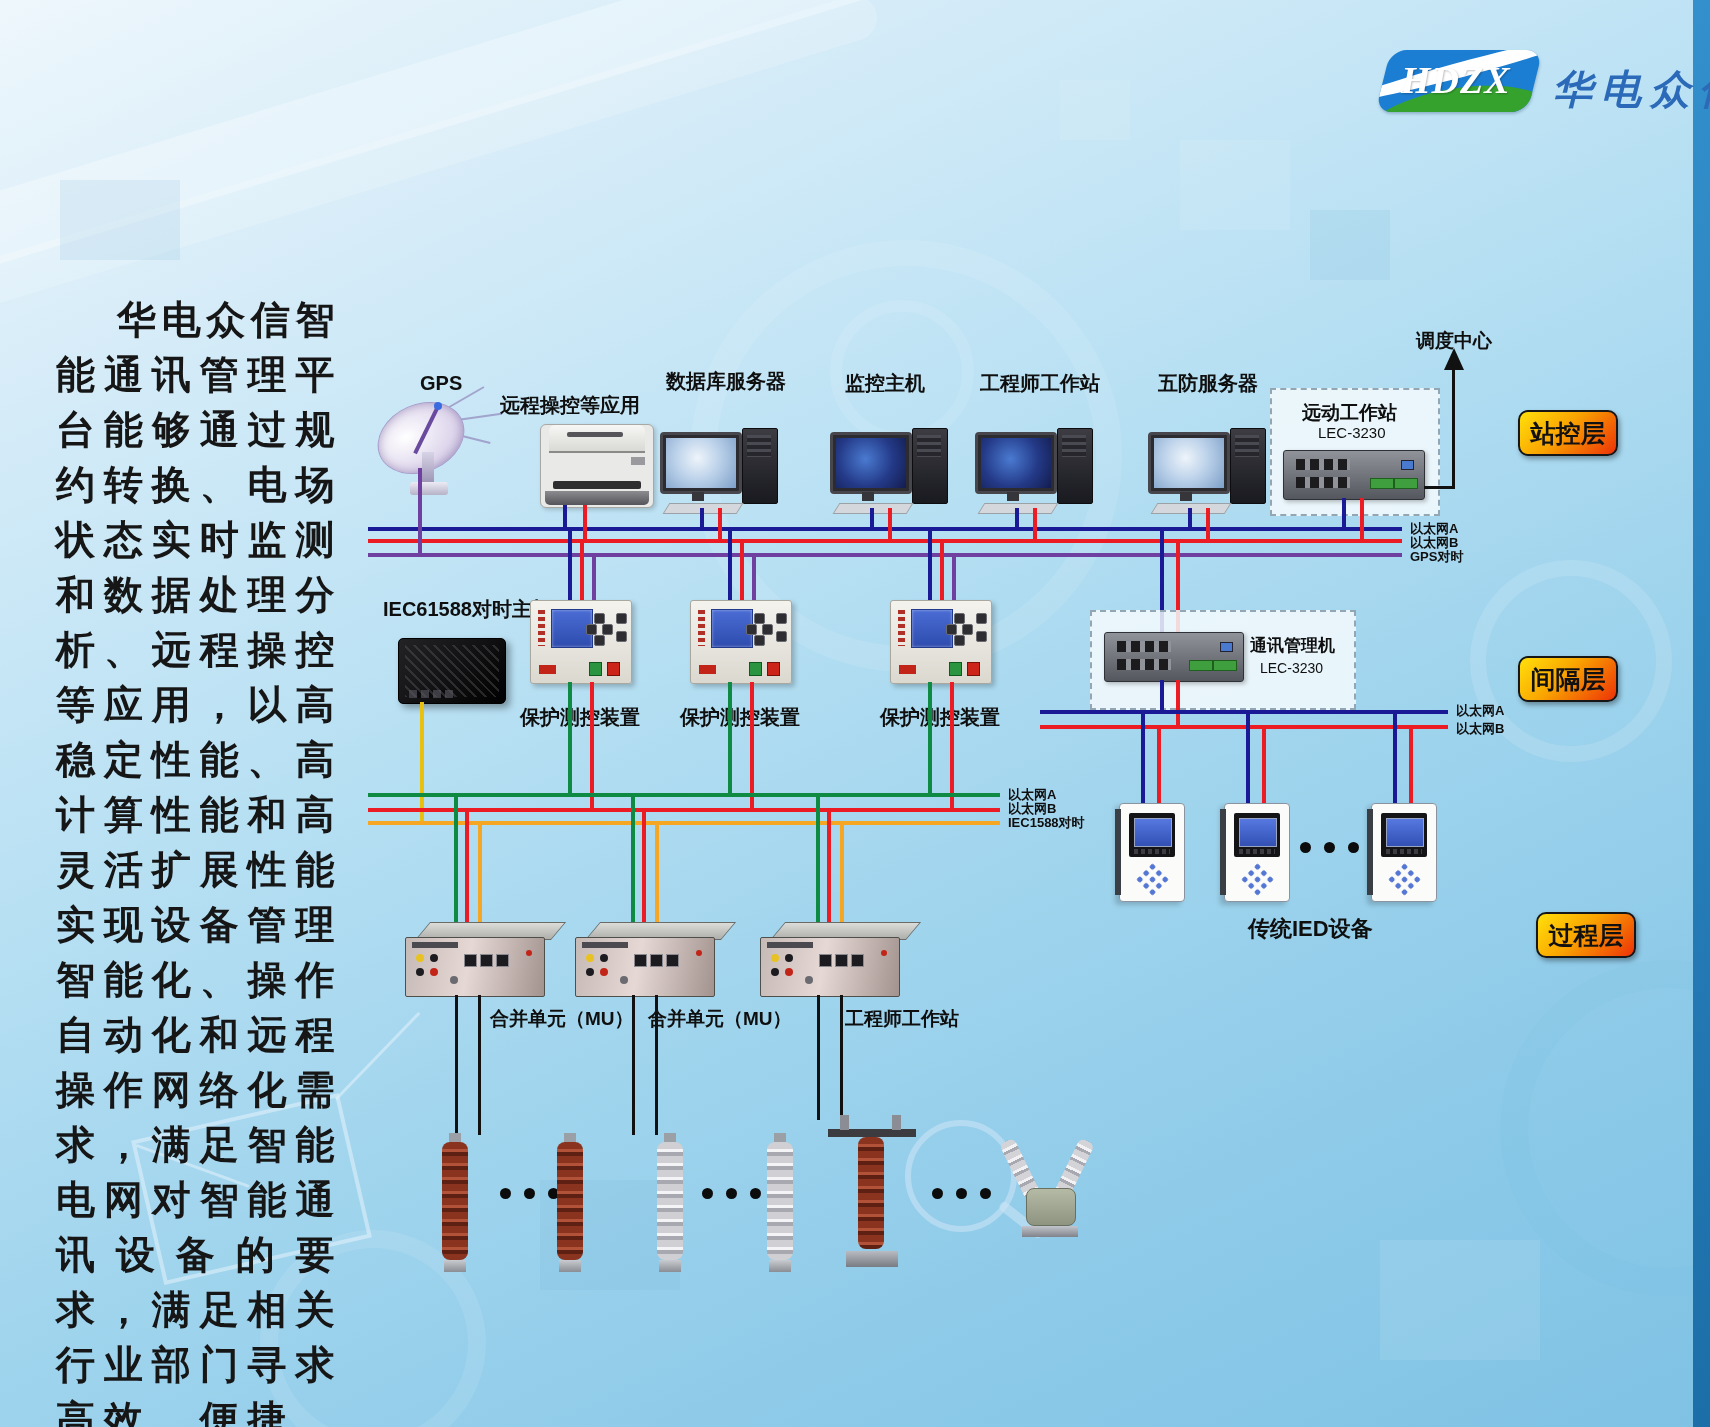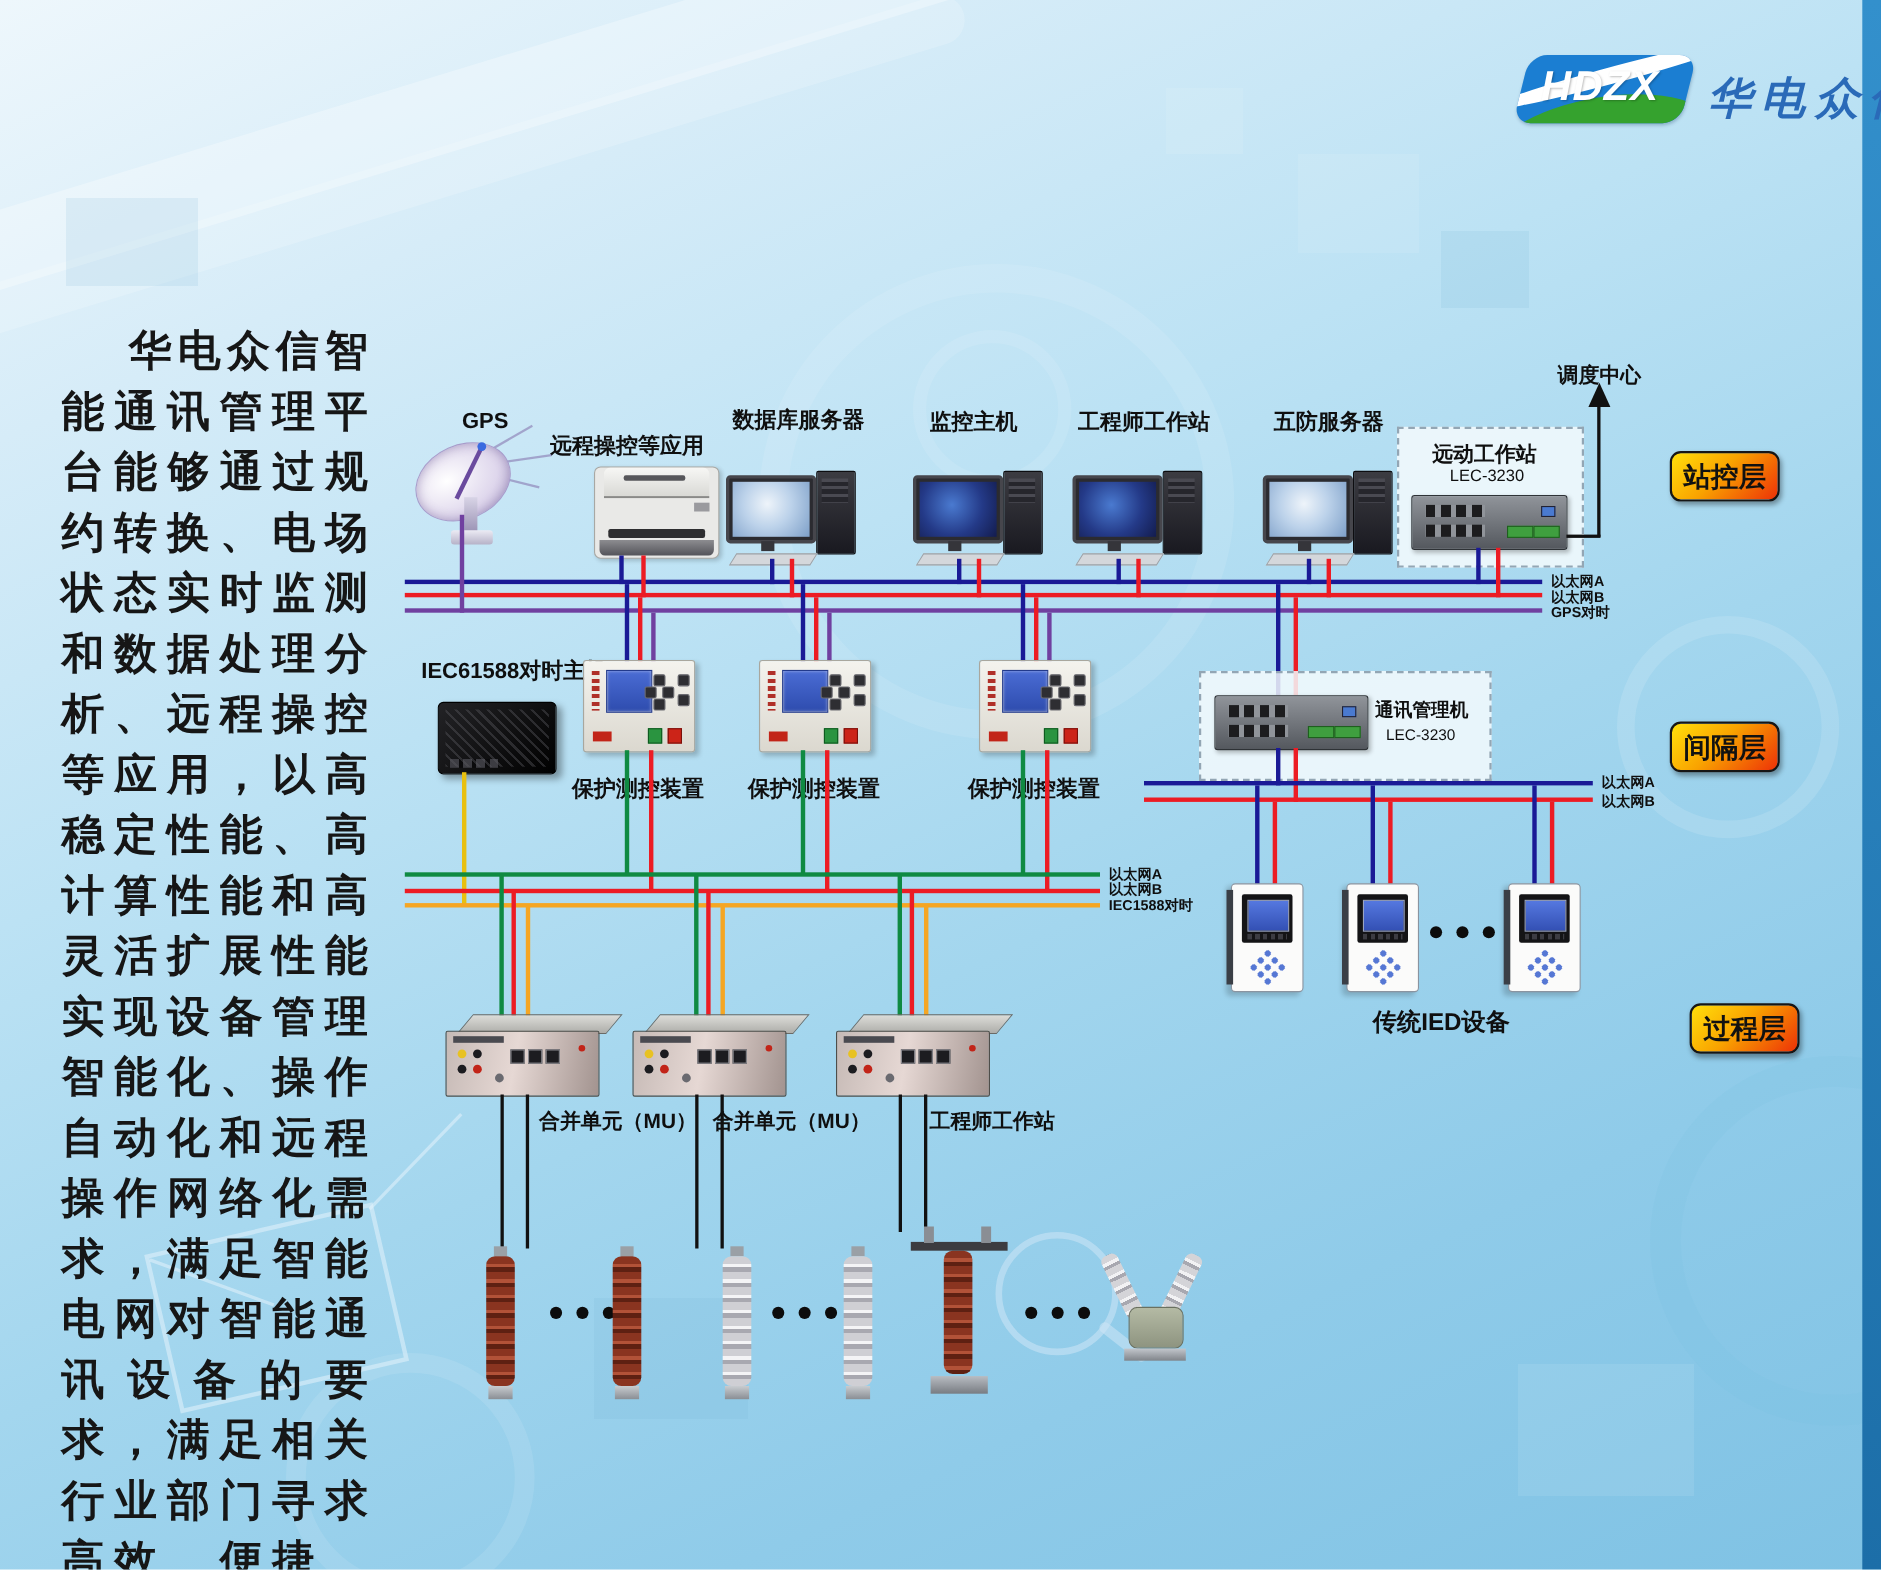--- a/index.html
+++ b/index.html
@@ -148,21 +148,21 @@
     <div class="env" style="left:145px;top:1115px;width:205px;height:140px;transform:rotate(-13deg);">
       <div class="envline" style="left:0;top:0;width:120px;transform:rotate(33deg);"></div>
       <div class="envline" style="right:0;top:0;width:120px;transform:rotate(147deg);transform-origin:right center;"></div>
     </div>
 
     <div class="mag" style="left:905px;top:1120px;width:100px;height:100px;"></div>
     <div class="maghandle" style="left:995px;top:1215px;width:52px;"></div>
     <div class="rstrip"></div>
   </div>
 
-  <div class="logo-mark" style="left:1383px;top:50px;">
+  <div class="logo-mark" style="left:1383px;top:50px;font-family:Liberation Serif, serif;">
     <div class="lm-bg">
       <div class="lm-green"></div>
       <div class="lm-swoosh"></div>
     </div>
     <div class="lm-txt">HDZX</div>
   </div>
   <div class="logo-name" style="left:1552px;top:62px;">华电众信</div>
 
   <div class="intro">华电众信智能通讯管理平台能够通过规约转换、电场状态实时监测和数据处理分析、远程操控等应用，以高稳定性能、高计算性能和高灵活扩展性能实现设备管理智能化、操作自动化和远程操作网络化需求，满足智能电网对智能通讯设备的要求，满足相关行业部门寻求高效、便捷、高性价比实施电力信息监控一体化解决方案需求。</div>
 

